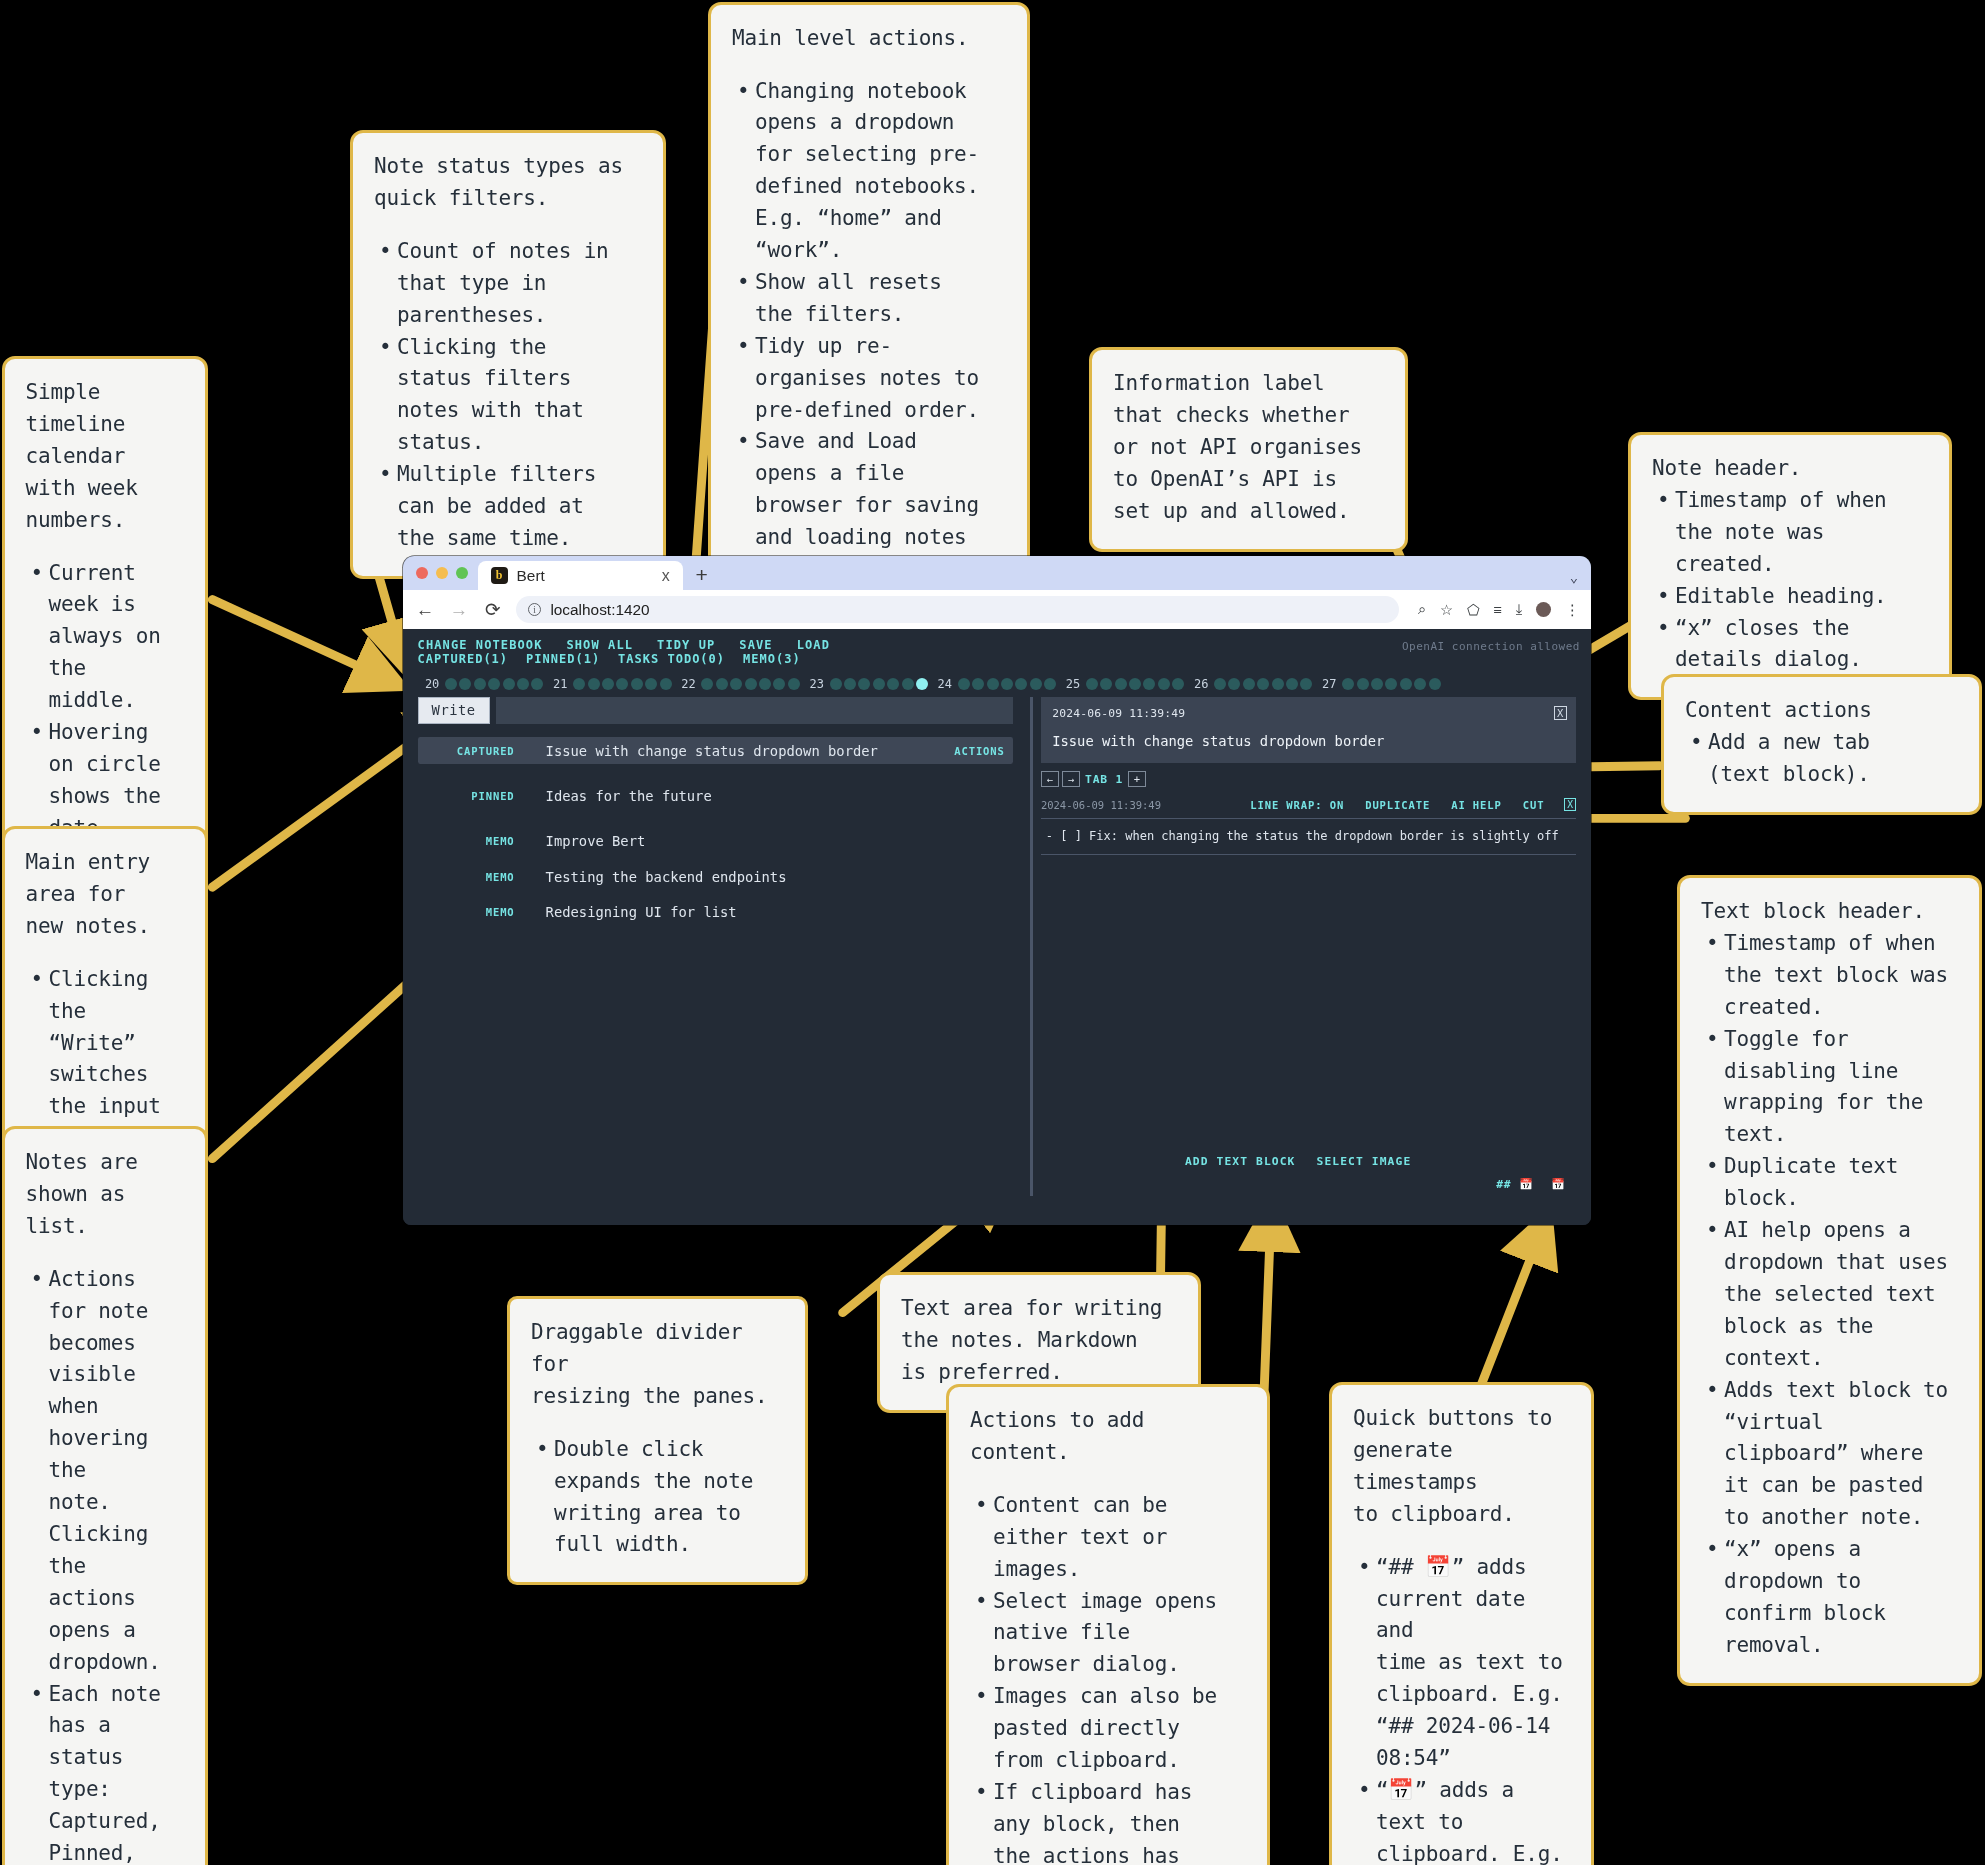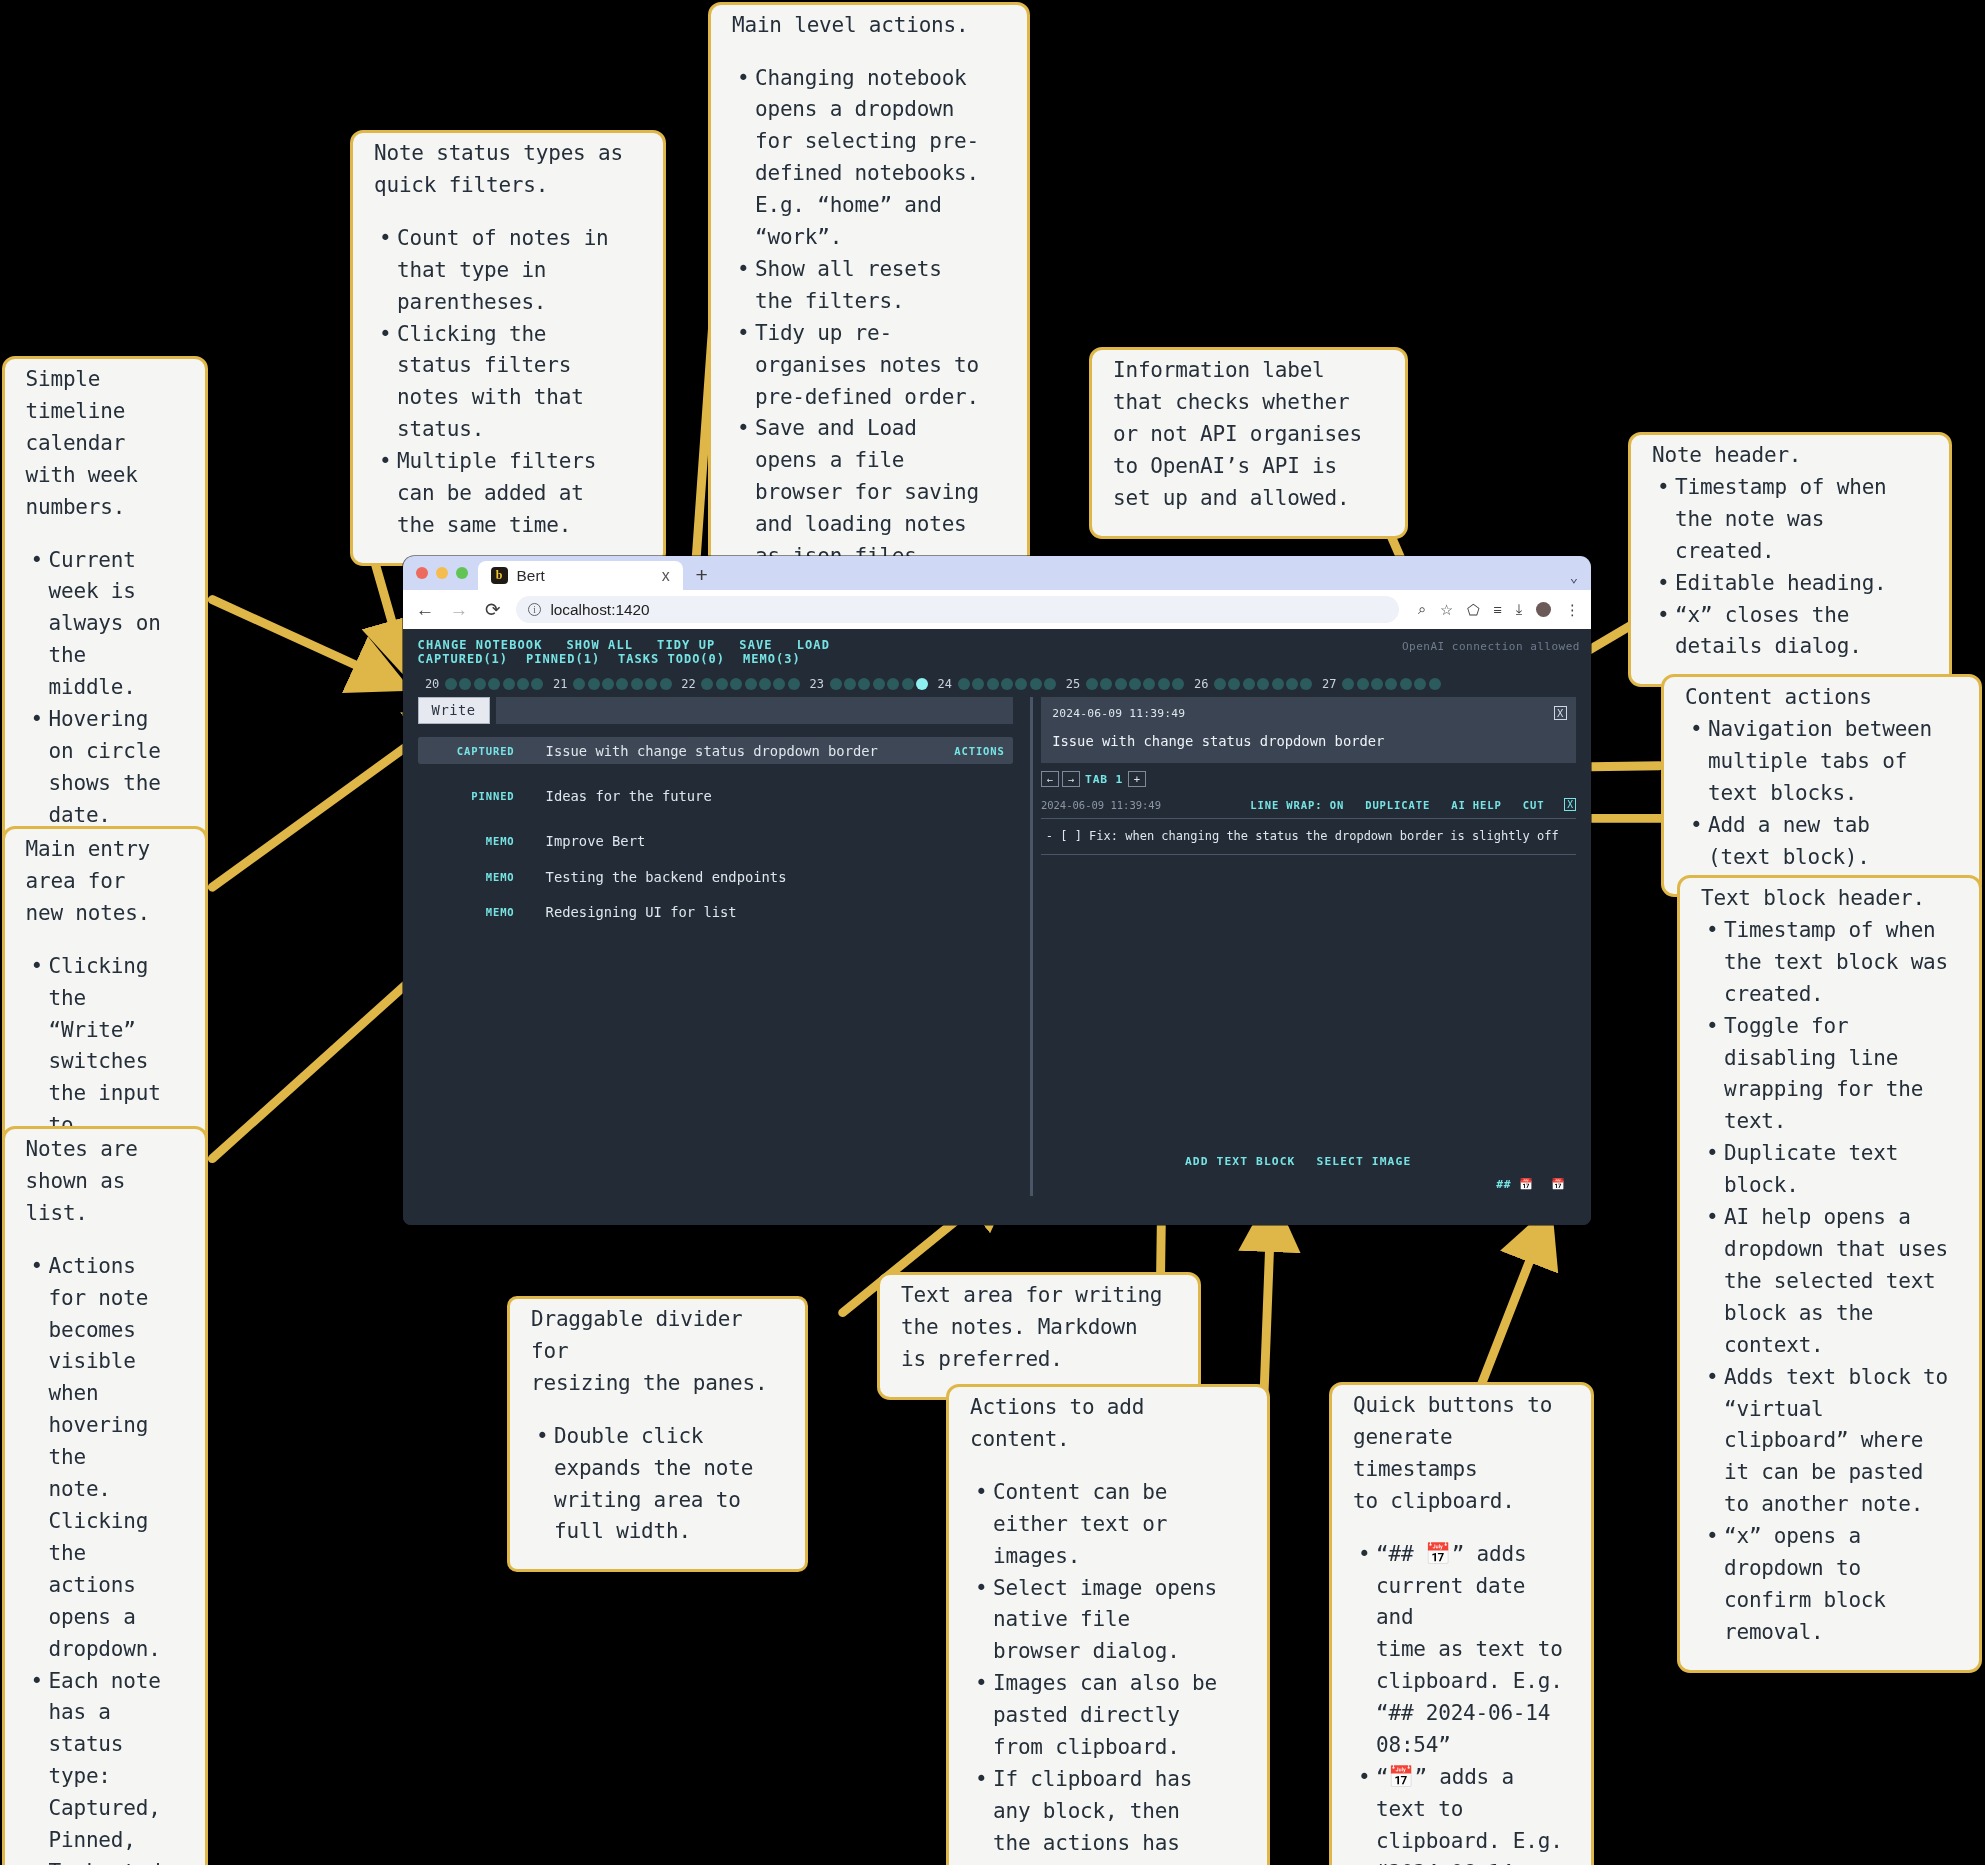--- a/index.html
+++ b/index.html
@@ -14,21 +14,21 @@
   
   .callout {
     position: absolute;
     background: #f5f5f3;
     border: 3.2px solid #dfb748;
     border-radius: 13px;
     color: #252f3a;
     font-family: "DejaVu Sans Mono", "Liberation Mono", monospace;
     font-size: 21px;
     line-height: 1.52;
-    padding: 5px 21px 21px 21px;
+    padding: 18px 21px 21px 21px;
     letter-spacing: -0.2px;
   }
   .callout .co-title { white-space: pre-wrap; }
   .callout ul { margin: 0; padding: 0; list-style: none; }
   .callout ul.spaced { margin-top: 21px; }
   .callout ul li {
     position: relative;
     padding-left: 23px;
     margin-bottom: 0px;
     white-space: pre-wrap;
@@ -275,23 +275,20 @@
 created.</li>
       <li>Editable heading.</li>
       <li>“x” closes the
 details dialog.</li>
     </ul>
   </div>
 
   <div class="callout" style="left:1661px; top:674px; width:321px;">
     <div class="co-title">Content actions</div>
     <ul>
-      <li>Navigation between
-multiple tabs of
-text blocks.</li>
       <li>Add a new tab
 (text block).</li>
     </ul>
   </div>
 
   <div class="callout" style="left:1677px; top:875px; width:305px;">
     <div class="co-title">Text block header.</div>
     <ul>
       <li>Timestamp of when
 the text block was

